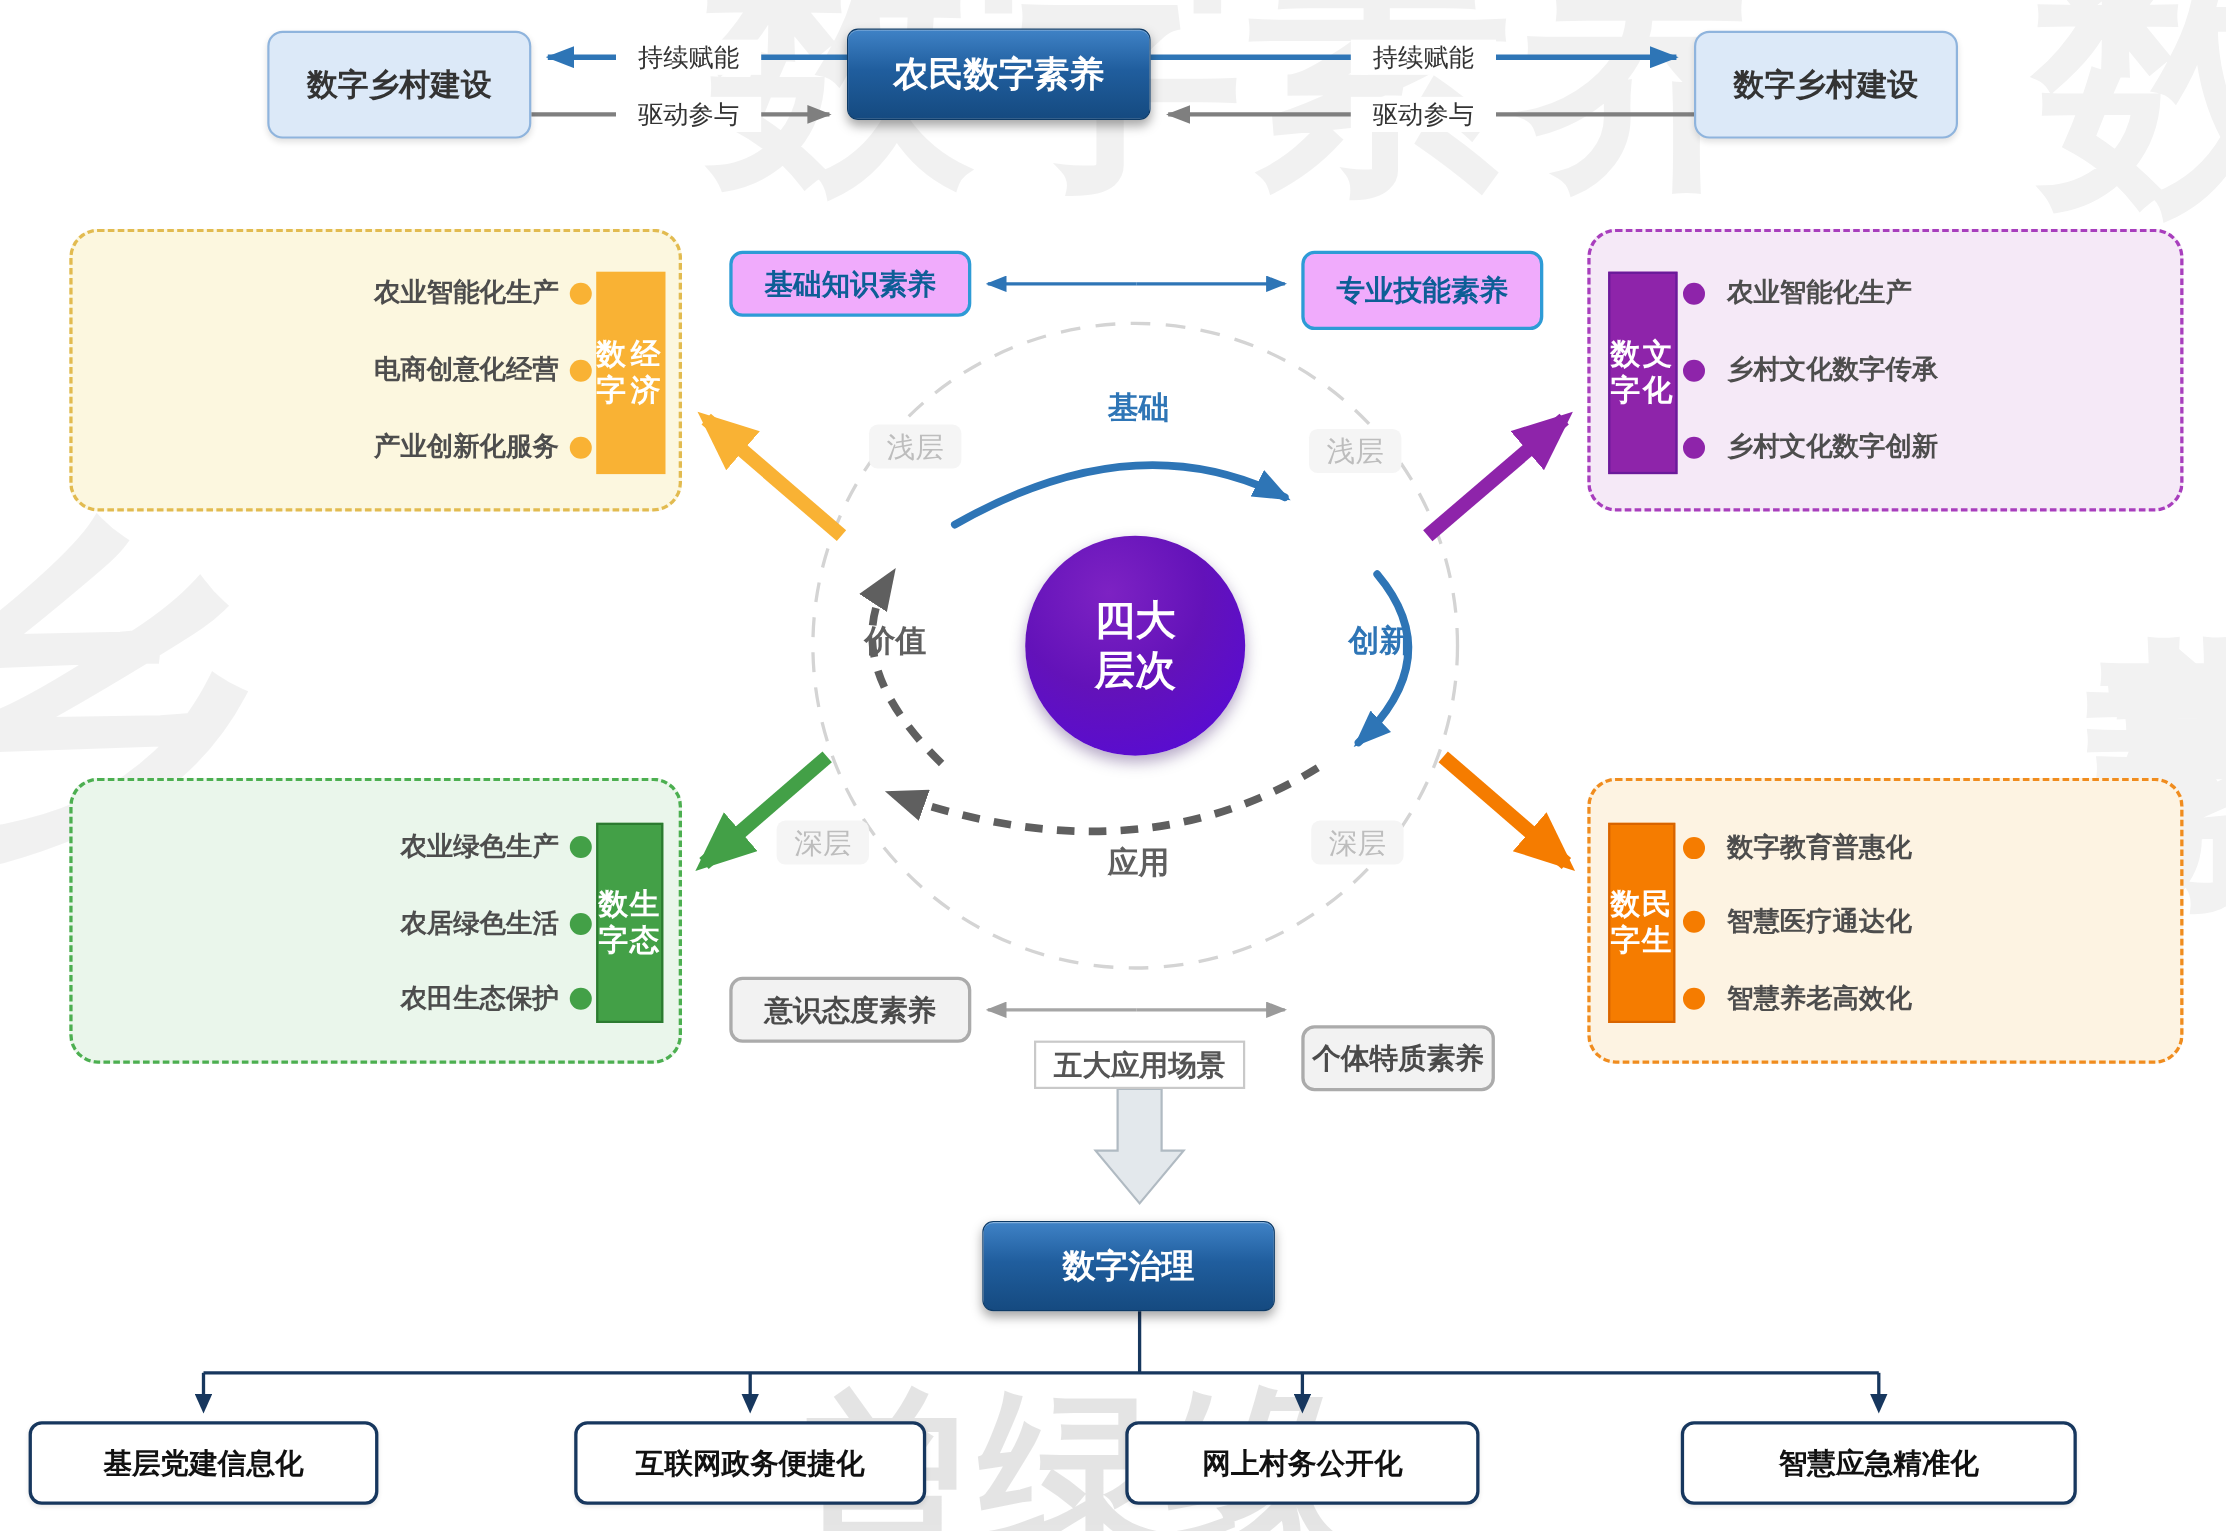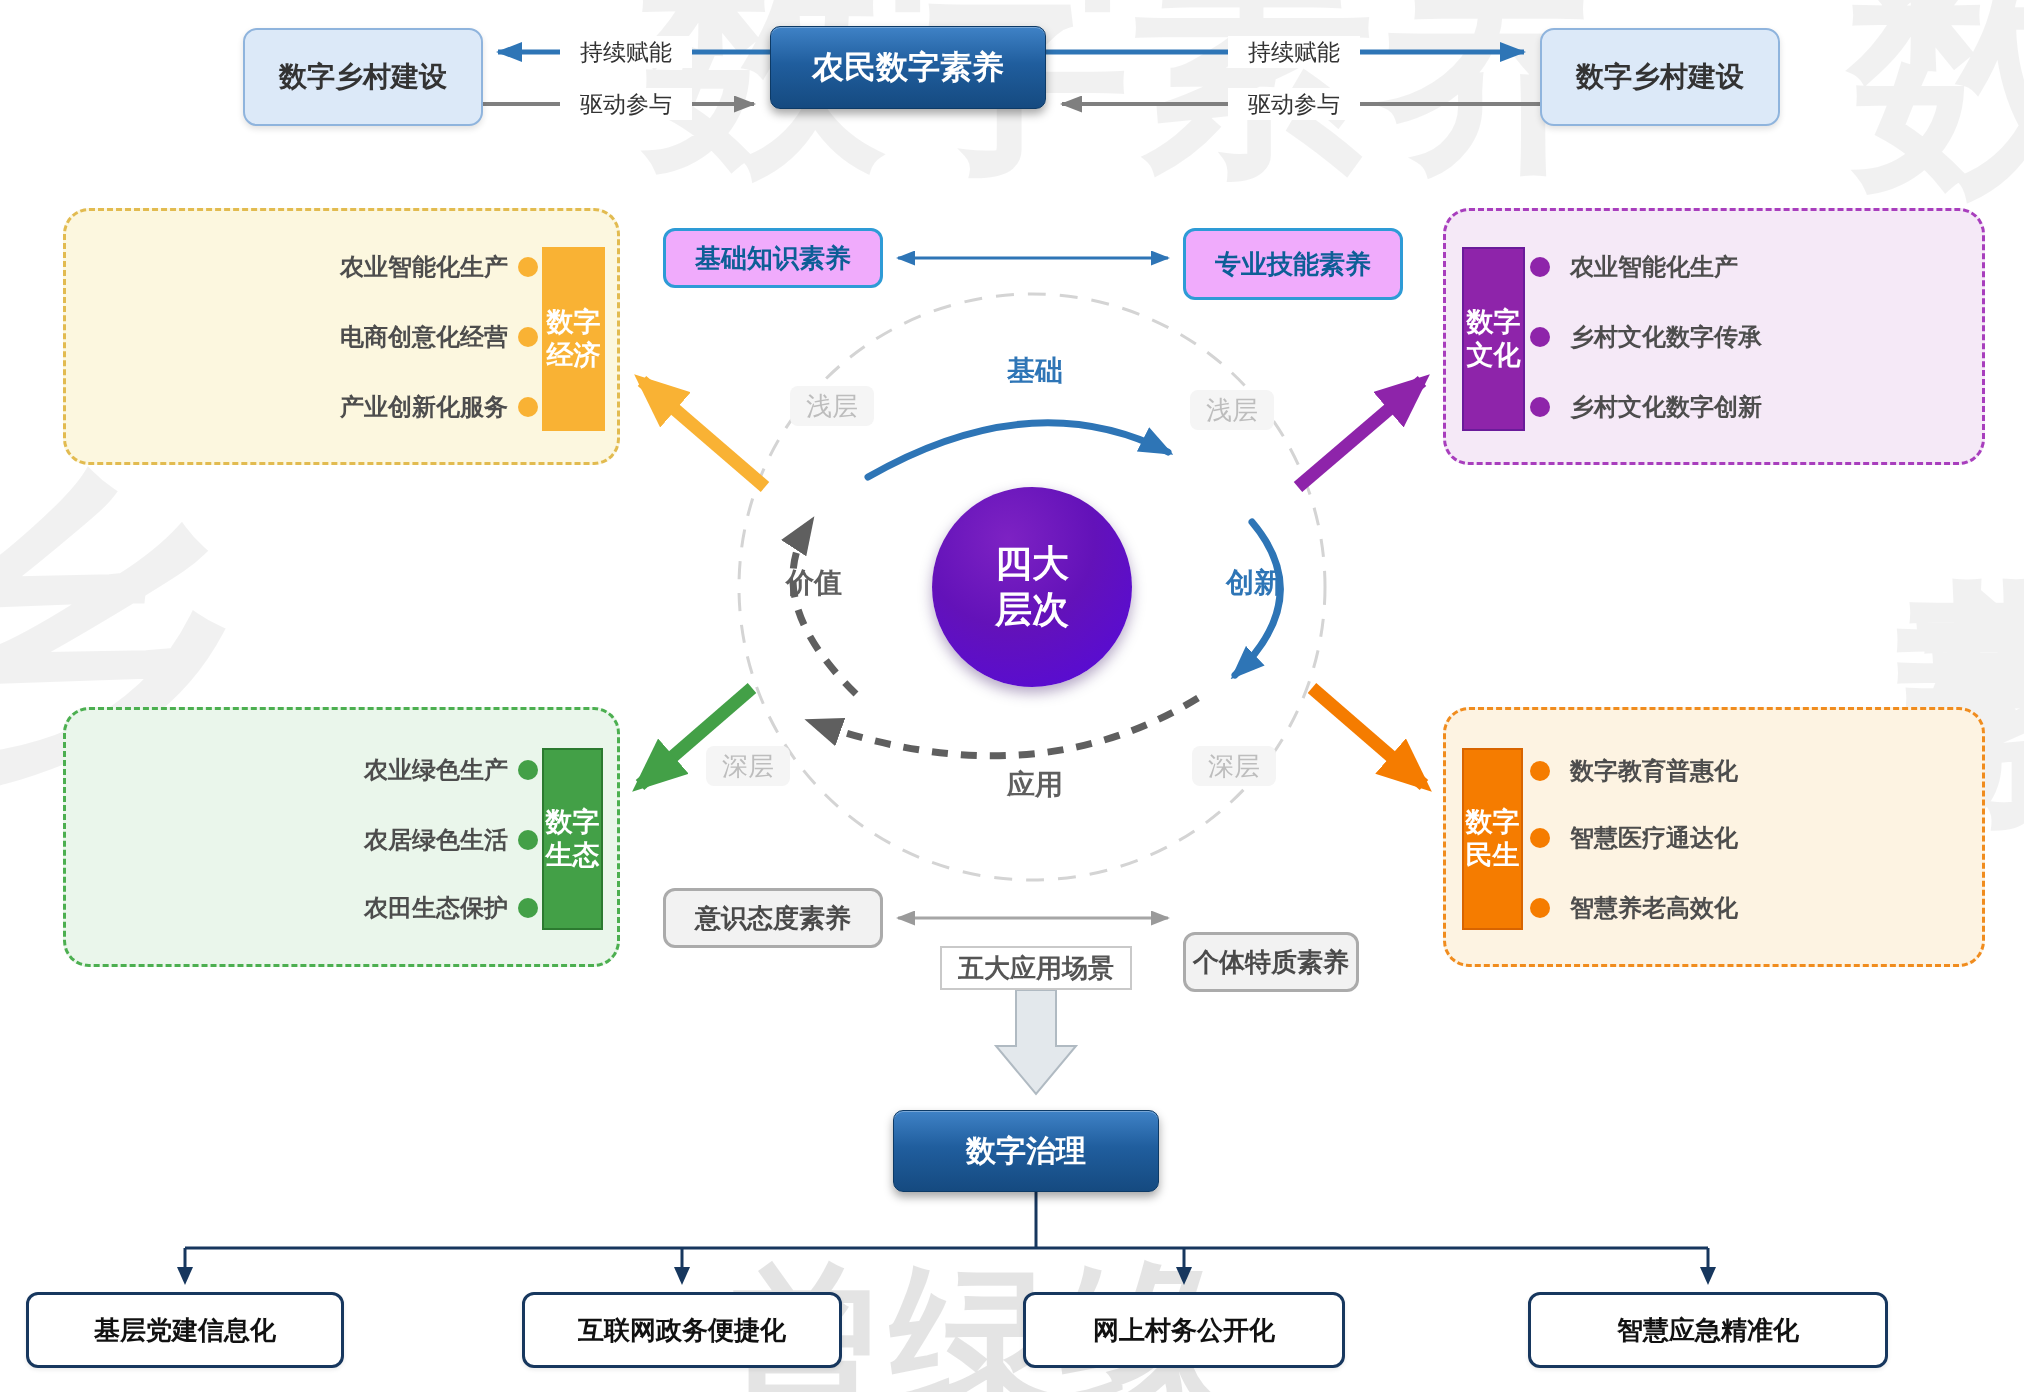--- a/index.html
+++ b/index.html
@@ -12,21 +12,21 @@
            border:1px solid #0d3a66;border-radius:10px;
            box-shadow:0 5px 10px rgba(0,0,0,.35), inset 0 1px 0 rgba(255,255,255,.3);}
   .softblue{background:#dce9f8;border:2px solid #8fb4dd;border-radius:14px;color:#333;font-weight:bold;
             box-shadow:0 3px 6px rgba(0,0,0,.12);font-size:28px;}
   .lit-blue{background:#f0abfc;border:3px solid #2e9bd6;border-radius:12px;color:#0d5e96;font-weight:bold;font-size:26px;}
   .lit-gray{background:#f2f2f2;border:3px solid #ababab;border-radius:12px;color:#4a4a4a;font-weight:bold;font-size:26px;}
   .chip{position:absolute;z-index:2;background:#f5f5f5;border-radius:8px;color:#bdbdbd;font-size:26px;
         display:flex;align-items:center;justify-content:center;}
   .arclabel{position:absolute;z-index:2;font-weight:bold;font-size:28px;}
   .cornerbox{position:absolute;z-index:2;border-radius:26px;box-sizing:border-box;}
-  .bar{position:absolute;z-index:3;display:flex;flex-direction:column;align-items:center;justify-content:center;
+  .bar{position:absolute;z-index:3;display:flex;flex-direction:row;align-items:center;justify-content:center;
        color:#fff;font-weight:bold;font-size:27px;line-height:1.22;box-sizing:border-box;}
   .dot{position:absolute;z-index:3;width:20px;height:20px;border-radius:50%;}
   .item{position:absolute;z-index:3;font-size:24px;font-weight:bold;color:#4d4d4d;height:30px;line-height:30px;}
   .branch{position:absolute;z-index:2;background:#fff;border:3px solid #17375e;border-radius:12px;
           display:flex;align-items:center;justify-content:center;font-size:26px;font-weight:bold;color:#111;
           box-sizing:border-box;box-shadow:0 2px 4px rgba(0,0,0,.08);}
   .lline{position:absolute;z-index:2;background:#fff;display:flex;align-items:center;justify-content:center;
          font-size:23px;color:#333;}
   .core{position:absolute;z-index:2;border-radius:50%;
         background:radial-gradient(circle at 38% 26%,#7d22c3 0%,#6312b9 45%,#5409dd 100%);

